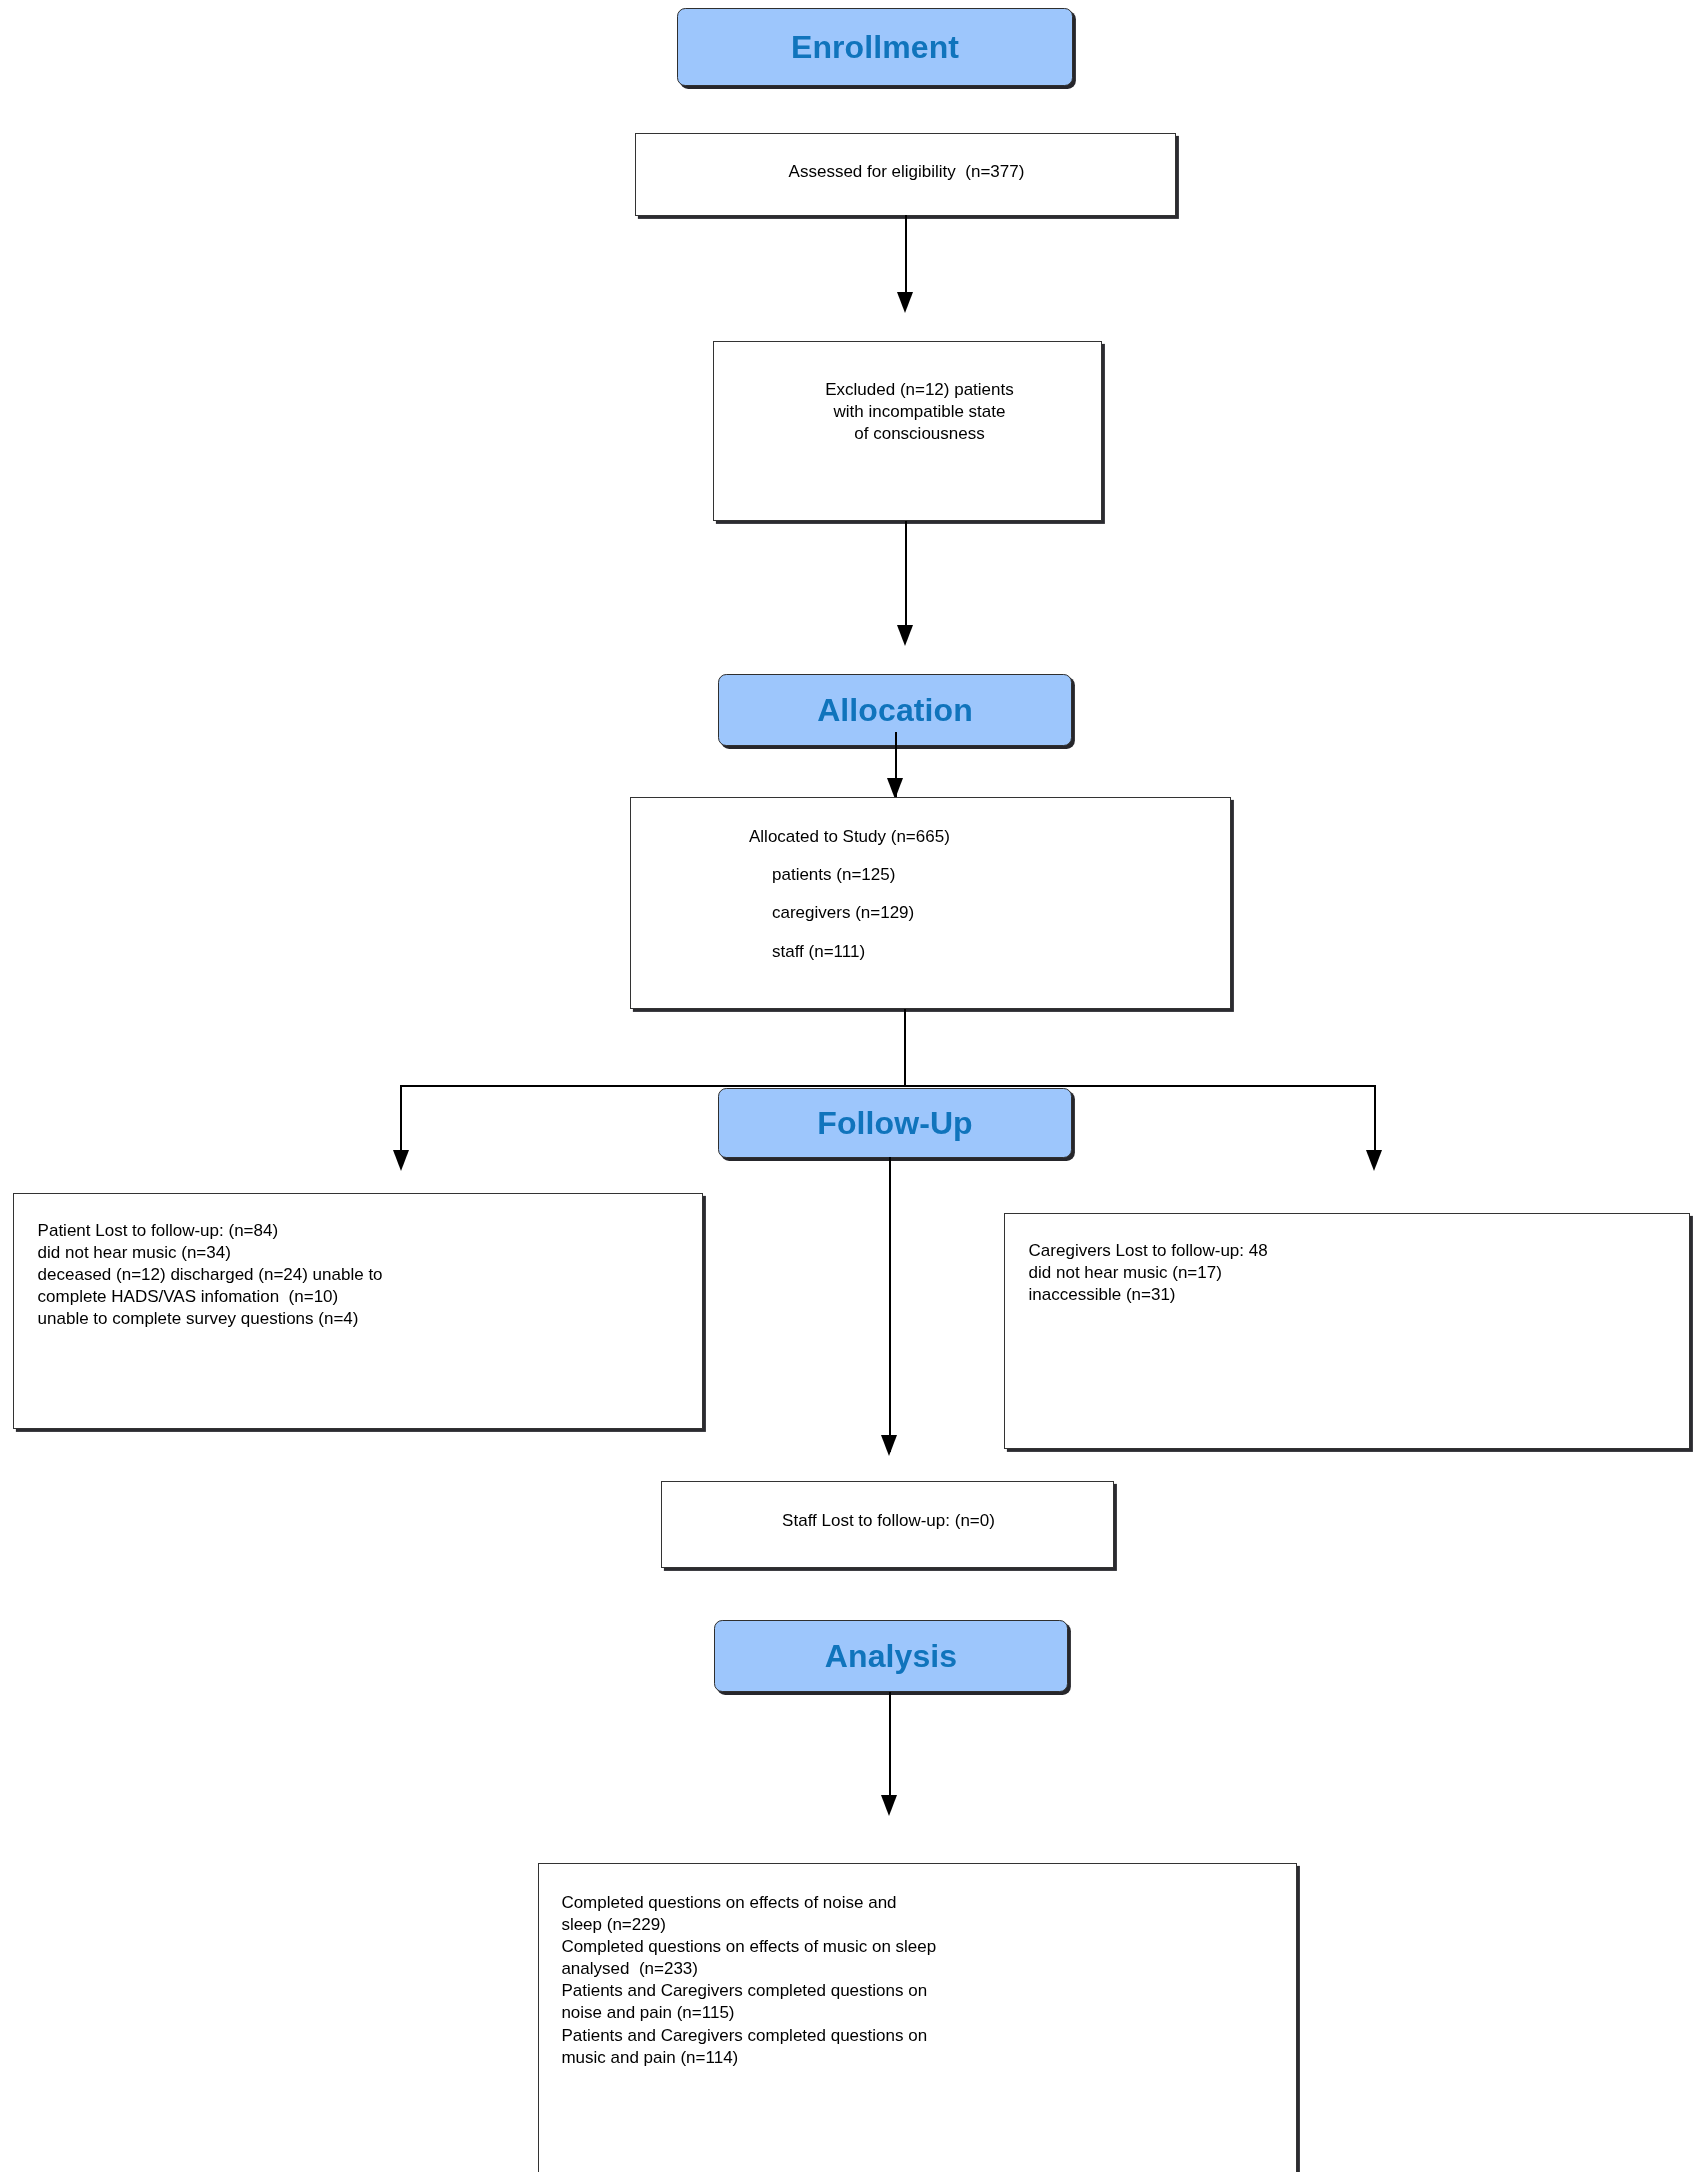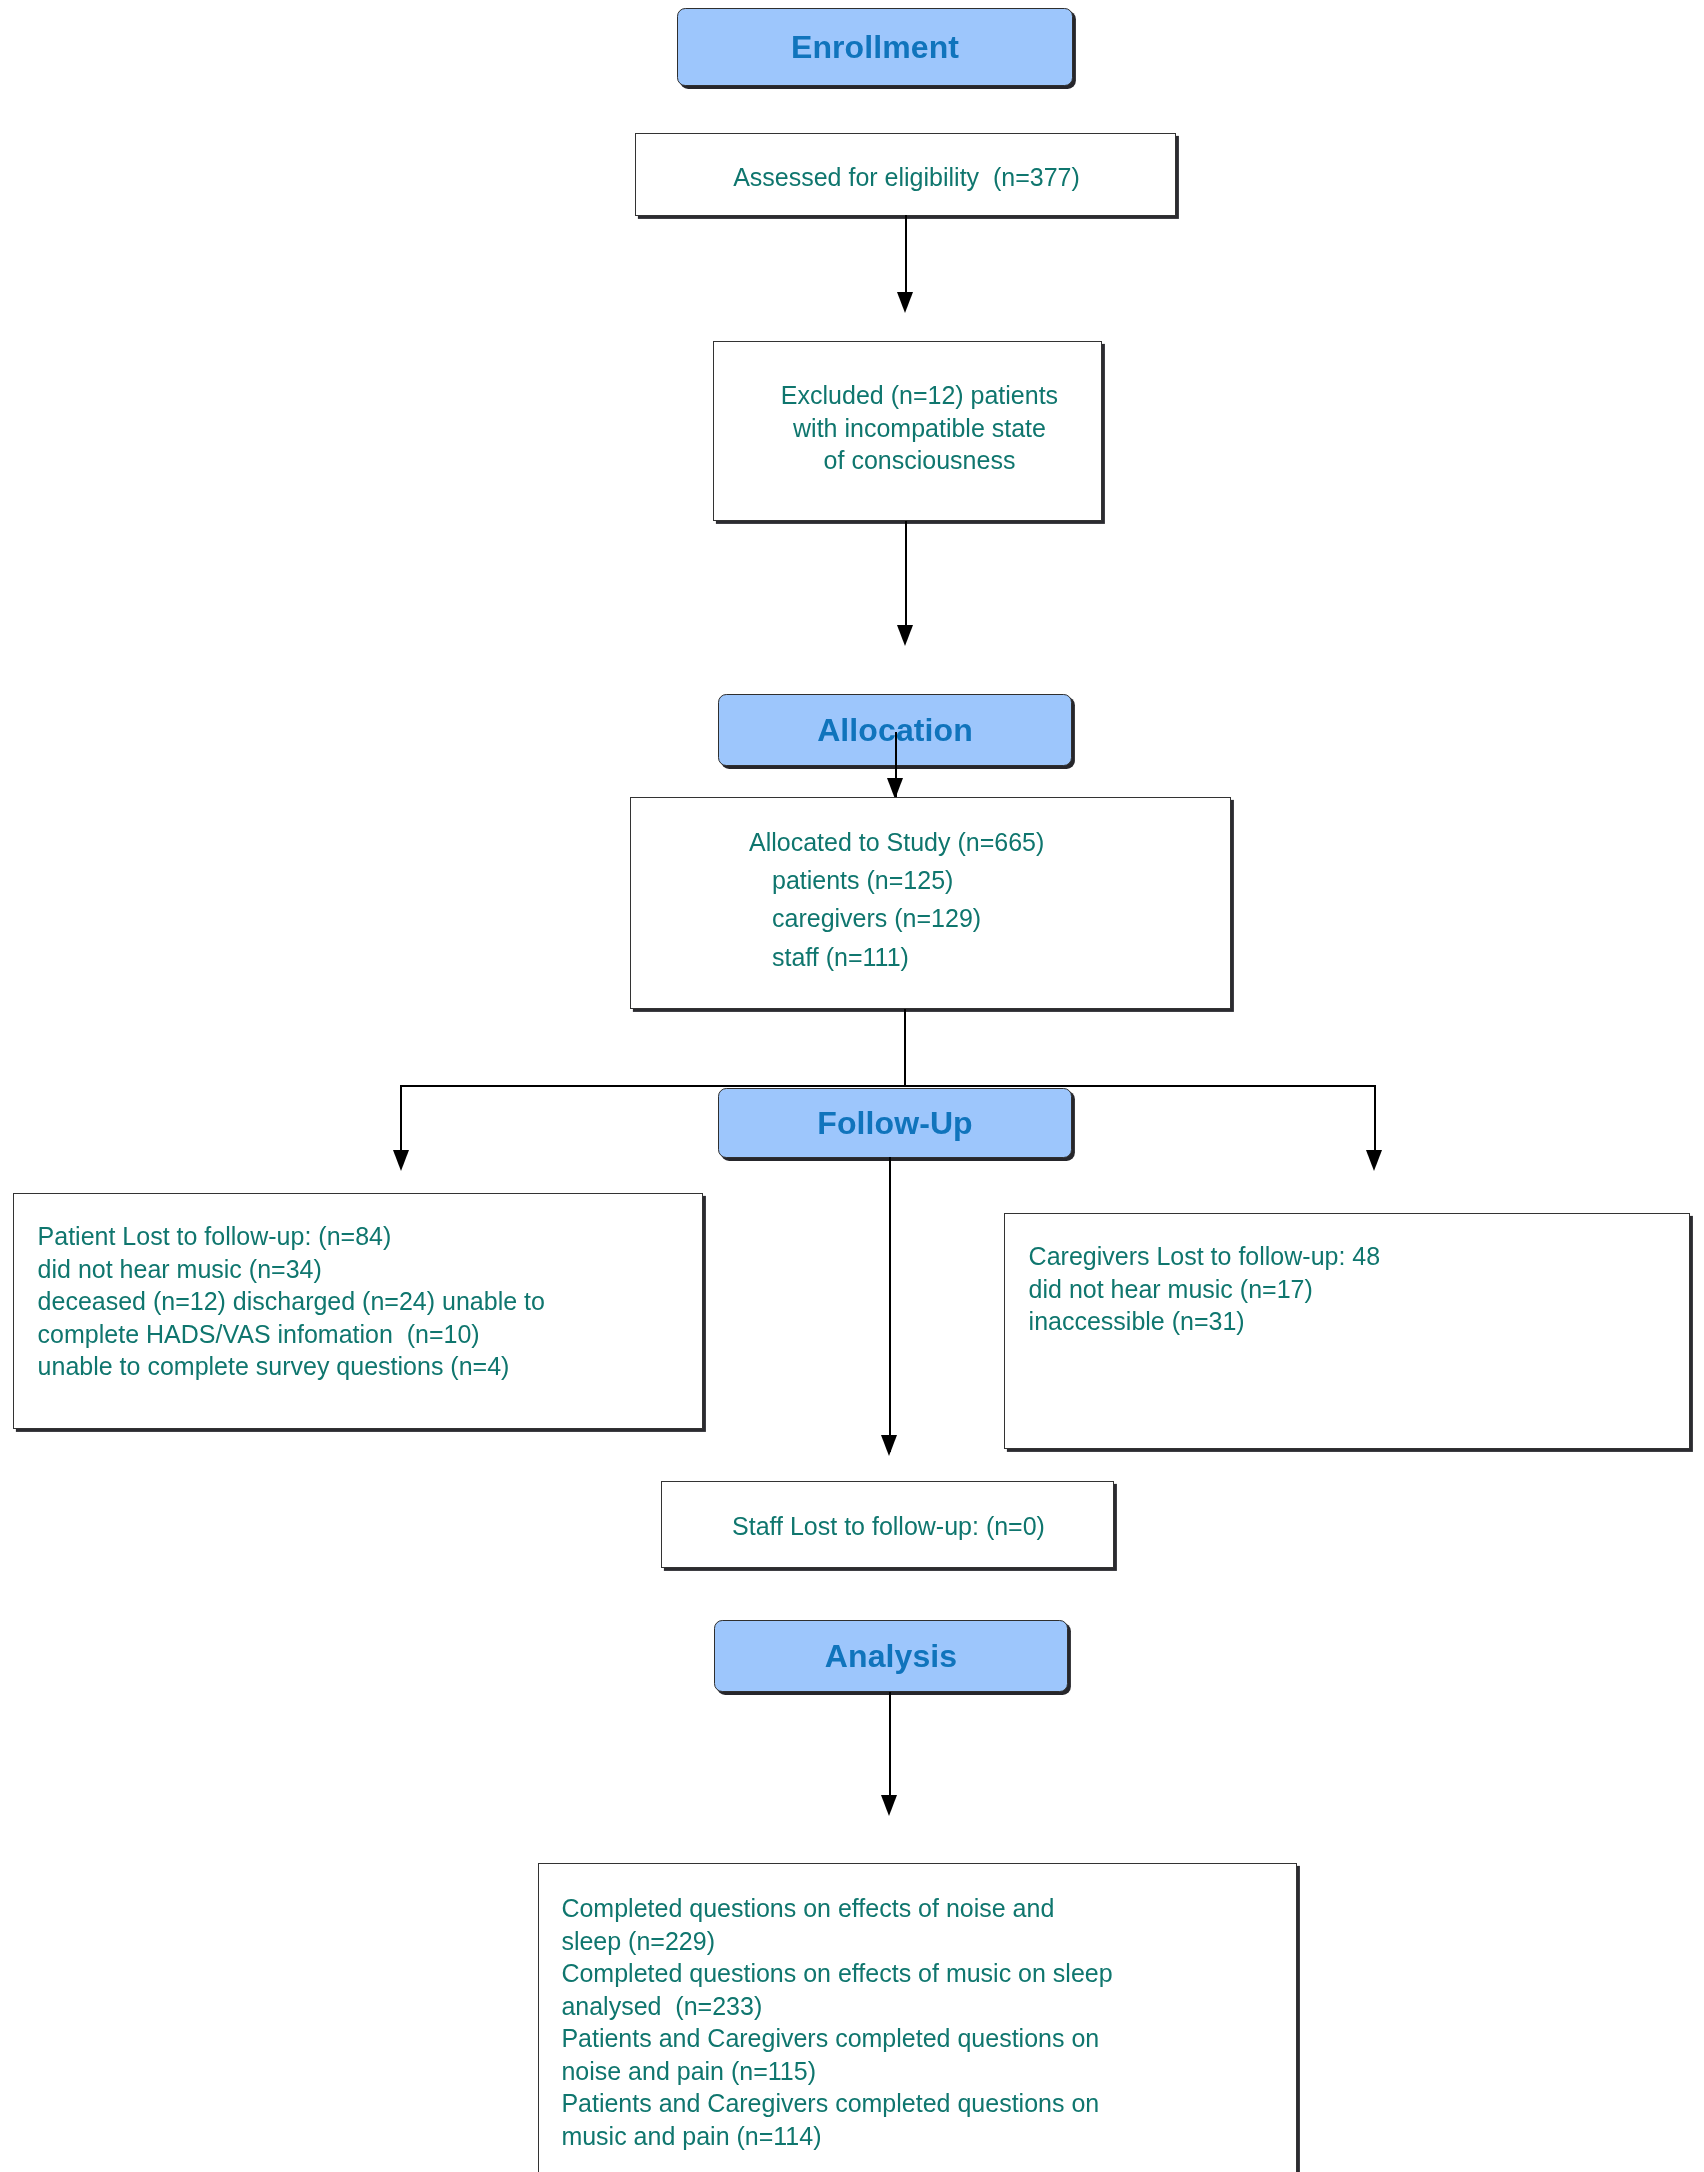--- a/index.html
+++ b/index.html
@@ -43,23 +43,23 @@
 
   
   .box {
     position: absolute;
     background: #ffffff;
     border: 1.8px solid #333333;
     box-shadow: 2.9px 2.9px 0 0 rgba(25,25,30,0.92);
     box-sizing: border-box;
   }
   .box-text {
-    font-size: 25px;
+    font-size: 17px;
     line-height: 1.30;
-    color: #0f766e;
+    color: #000000;
     white-space: pre-wrap;
   }
   .box-text.center {
     text-align: center;
   }
 
   
   .txt {
     position: absolute;
   }
@@ -102,21 +102,21 @@
 
   <div class="box" style="left:713px; top:341px; width:389px; height:180px;">
     <div class="txt box-text center" style="left:11px; top:37px; width:389px;">Excluded (n=12) patients
 with incompatible state
 of consciousness</div>
   </div>
 
   <div class="vline" style="left:905px; top:521px; height:118px;"></div>
   <div class="arrowhead" style="left:897px; top:625px;"></div>
 
-  <div class="banner" style="left:718px; top:694px; width:354px; height:72px;">
+  <div class="banner" style="left:718px; top:674px; width:354px; height:72px;">
     <span class="banner-label">Allocation</span>
   </div>
 
   <div class="vline" style="left:895px; top:732px; height:77px;"></div>
   <div class="arrowhead" style="left:887px; top:778px;"></div>
 
   <div class="box" style="left:630px; top:797px; width:601px; height:212px;">
     <div class="txt box-text" style="left:118px; top:28px;">Allocated to Study (n=665)</div>
     <div class="txt box-text" style="left:141px; top:66px;">patients (n=125)</div>
     <div class="txt box-text" style="left:141px; top:104px;">caregivers (n=129)</div>

